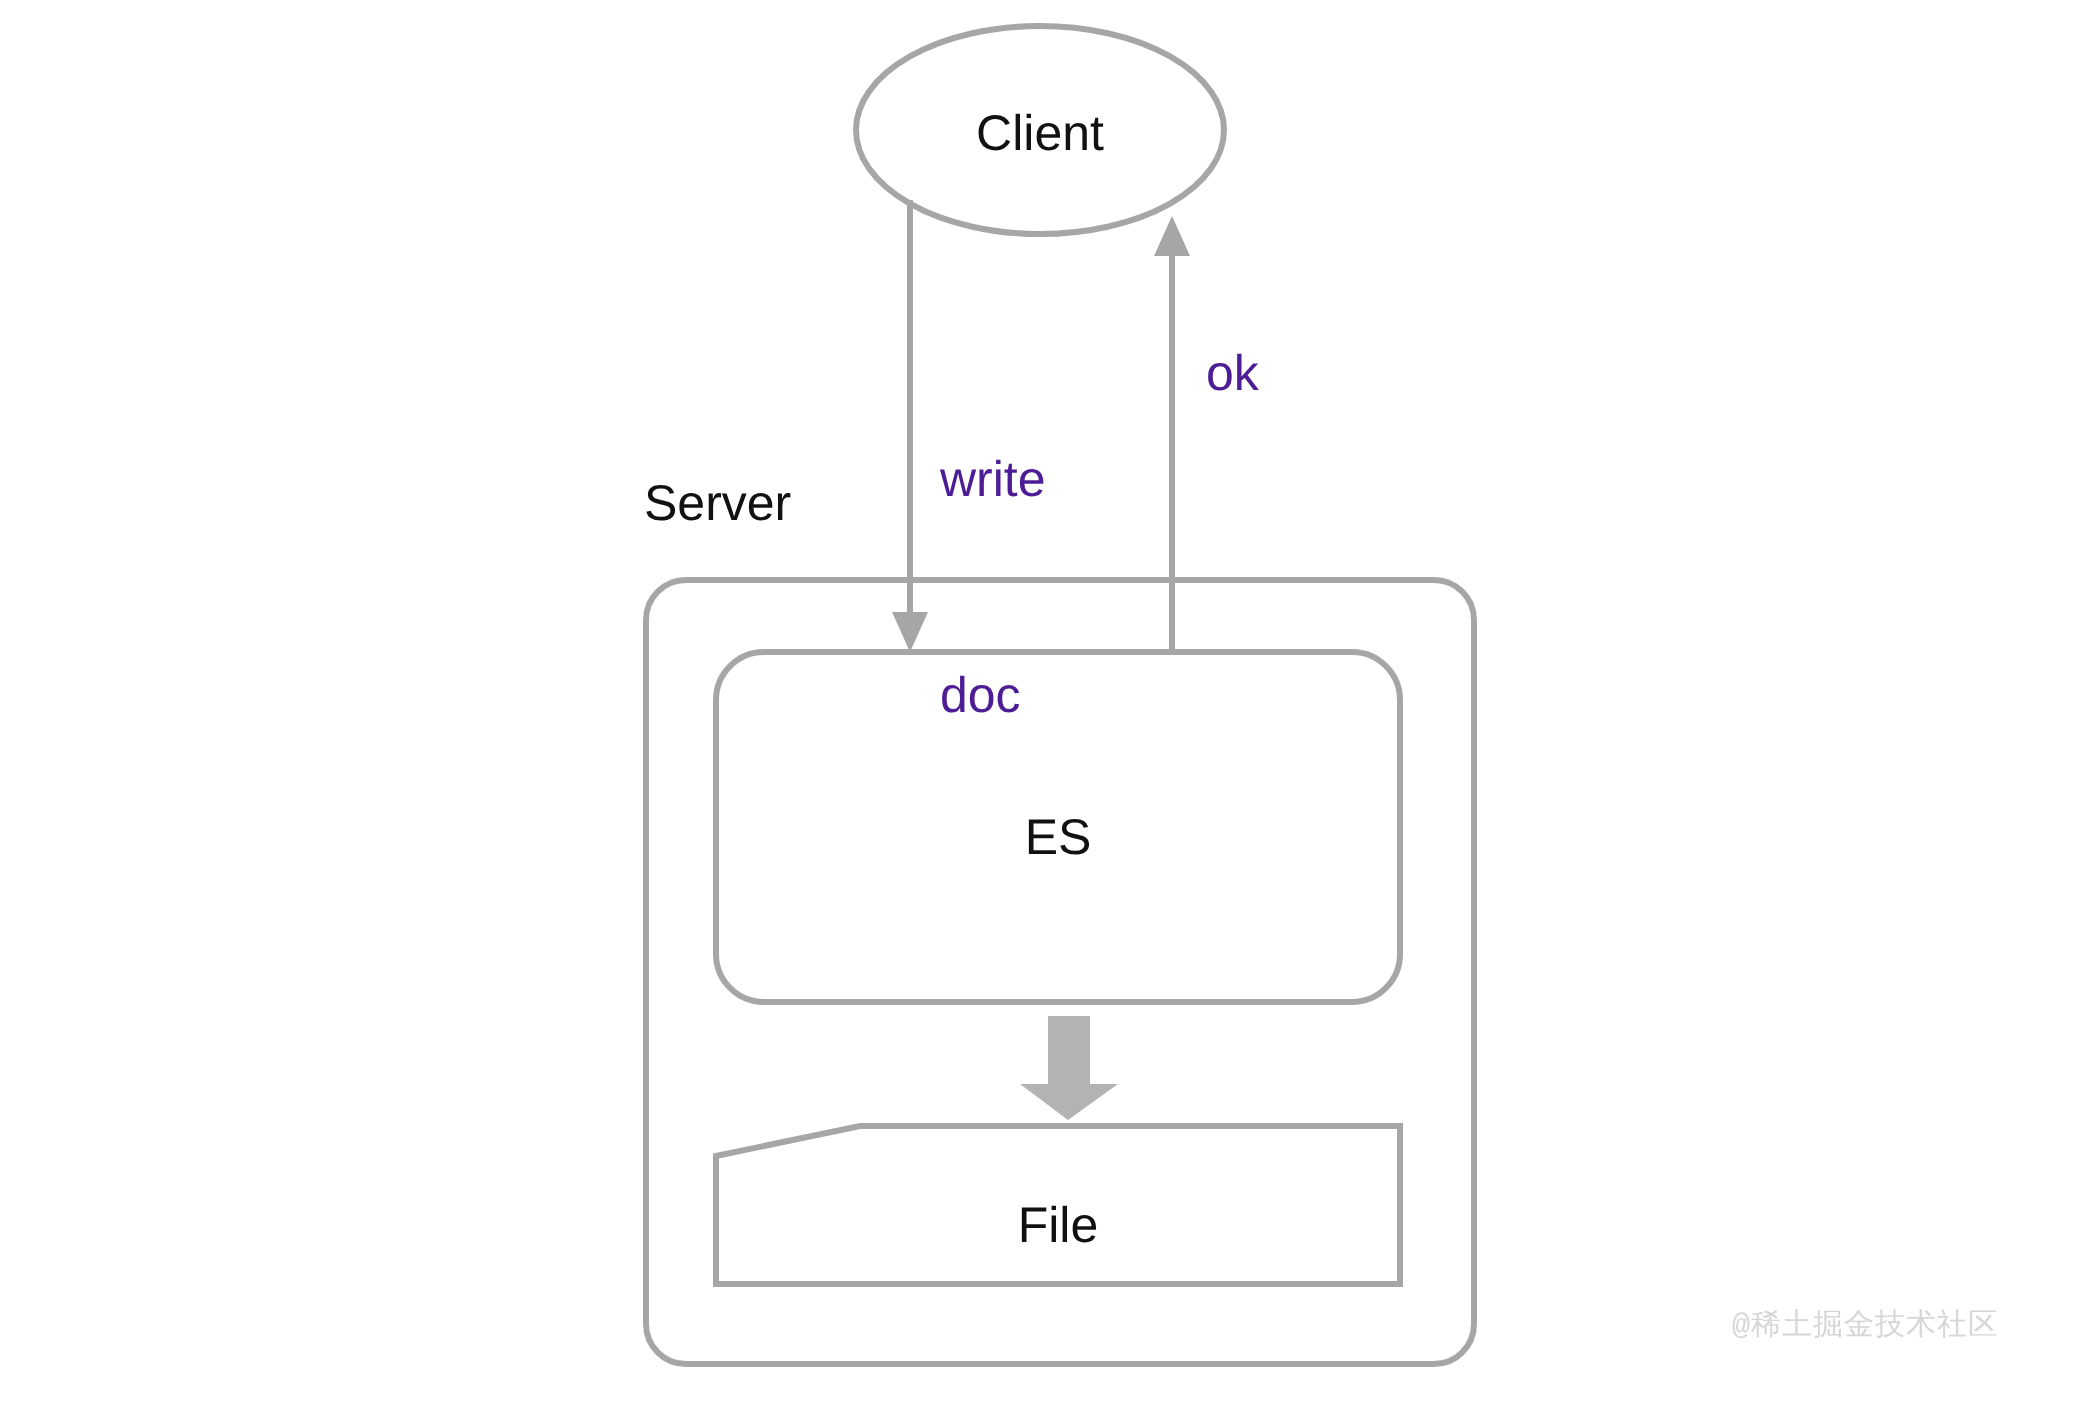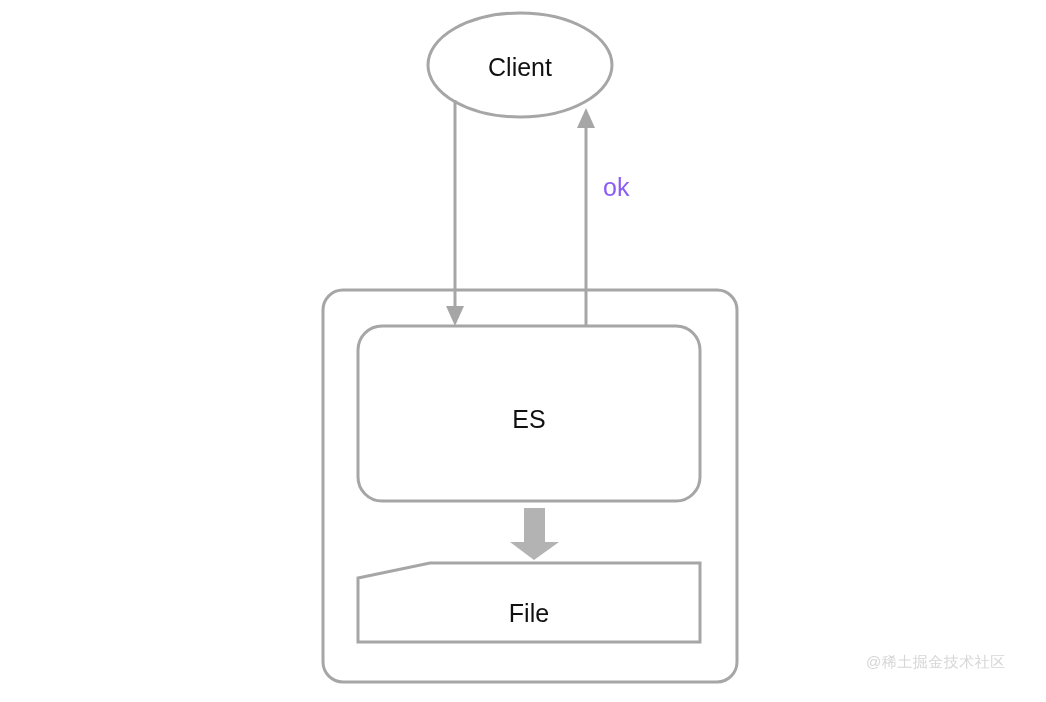--- a/index.html
+++ b/index.html
@@ -29,21 +29,21 @@
     position: absolute;
     color: #111111;
     font-family: "Liberation Sans", sans-serif;
     font-size: 25px;
     line-height: 30px;
     white-space: pre;
     text-align: center;
   }
   .edge-label {
     position: absolute;
-    color: #8b5cf6;
+    color: #4c1d95;
     font-family: "Liberation Sans", sans-serif;
     font-size: 25px;
     line-height: 36px;
     white-space: pre;
   }
   #label-client {
     left: 428px;
     top: 52px;
     width: 184px;
   }
@@ -71,21 +71,21 @@
   #label-ok {
     left: 603px;
     top: 169px;
     width: 70px;
   }
   #watermark {
     position: absolute;
     left: 866px;
     top: 653px;
     color: #d6d6d6;
-    font-family: Liberation Sans, sans-serif;
+    font-family: Liberation Mono, monospace;
     font-size: 15px;
     letter-spacing: 0.5px;
     white-space: pre;
   }
 </style>
 </head>
 <body>
 
 <div id="canvas">
 
@@ -103,23 +103,28 @@
     <polygon points="455,326 446,306 464,306" fill="#a6a6a6"></polygon>
 
     <line x1="586" y1="326" x2="586" y2="123" stroke="#a6a6a6" stroke-width="3"></line>
     <polygon points="586,108 577,128 595,128" fill="#a6a6a6"></polygon>
 
     <polygon points="524,508 545,508 545,542 559,542 534,560 510,542 524,542" fill="#b3b3b3"></polygon>
   </svg>
 
   <div class="node-label" id="label-client">Client</div>
 
+  <div class="node-label" id="label-server">Server</div>
 
   <div class="node-label" id="label-file">File</div>
 
   <div class="node-label" id="label-es">ES</div>
 
+  <div class="edge-label" id="label-write-doc">
+    <div>write</div>
+    <div>doc</div>
+  </div>
 
   <div class="edge-label" id="label-ok">ok</div>
 
   <div id="watermark">@稀土掘金技术社区</div>
 
 </div>
 
 </body></html>

